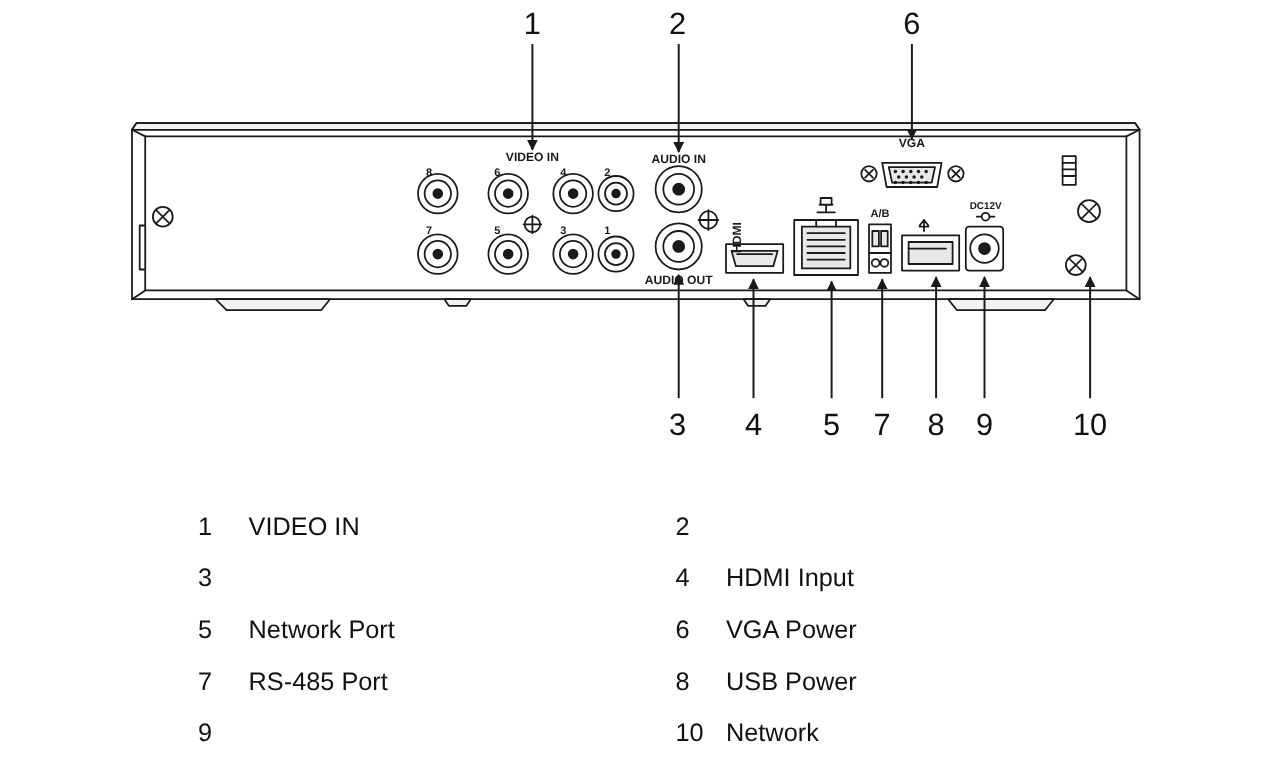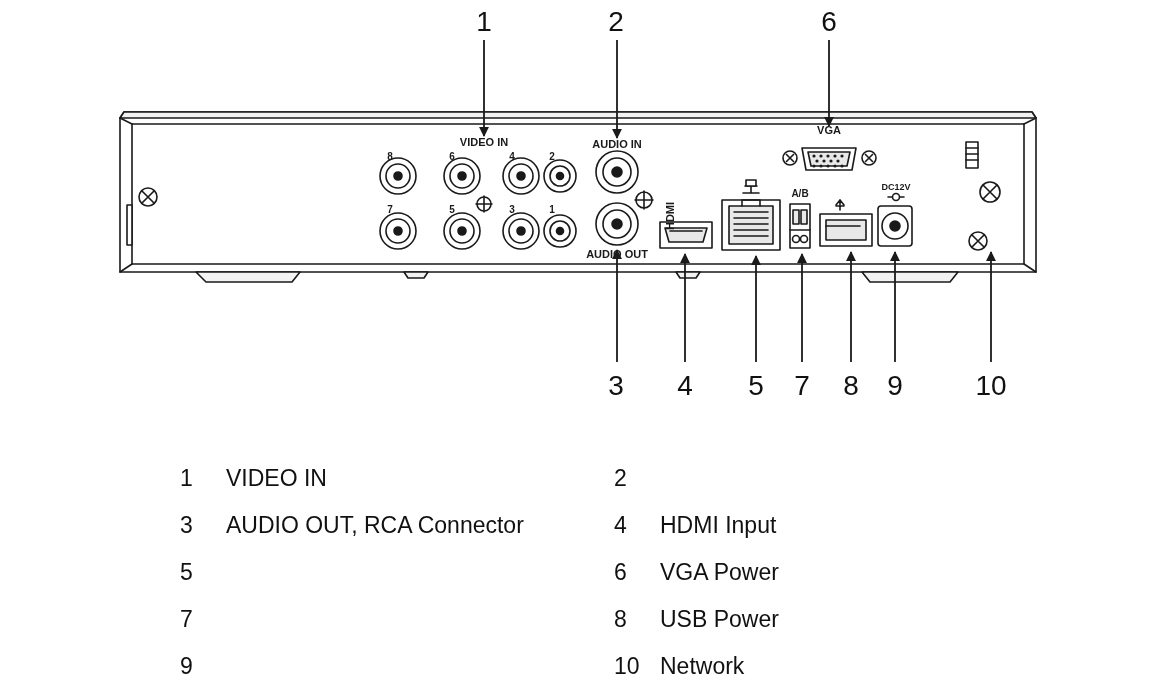--- a/index.html
+++ b/index.html
@@ -288,41 +288,42 @@
         <span class="legend-label">VIDEO IN</span>
       </div>
       <div class="legend-cell right">
         <span class="legend-num">2</span>
       </div>
     </div>
 
     <div class="legend-row">
       <div class="legend-cell left">
         <span class="legend-num">3</span>
-        <span class="legend-label">AUDIO OUT, RCA Connector</span>
       </div>
       <div class="legend-cell right">
         <span class="legend-num">4</span>
         <span class="legend-label">HDMI Input</span>
       </div>
     </div>
 
     <div class="legend-row">
       <div class="legend-cell left">
         <span class="legend-num">5</span>
+        <span class="legend-label">Network Port</span>
       </div>
       <div class="legend-cell right">
         <span class="legend-num">6</span>
         <span class="legend-label">VGA Power</span>
       </div>
     </div>
 
     <div class="legend-row">
       <div class="legend-cell left">
         <span class="legend-num">7</span>
+        <span class="legend-label">RS-485 Port</span>
       </div>
       <div class="legend-cell right">
         <span class="legend-num">8</span>
         <span class="legend-label">USB Power</span>
       </div>
     </div>
 
     <div class="legend-row">
       <div class="legend-cell left">
         <span class="legend-num">9</span>

